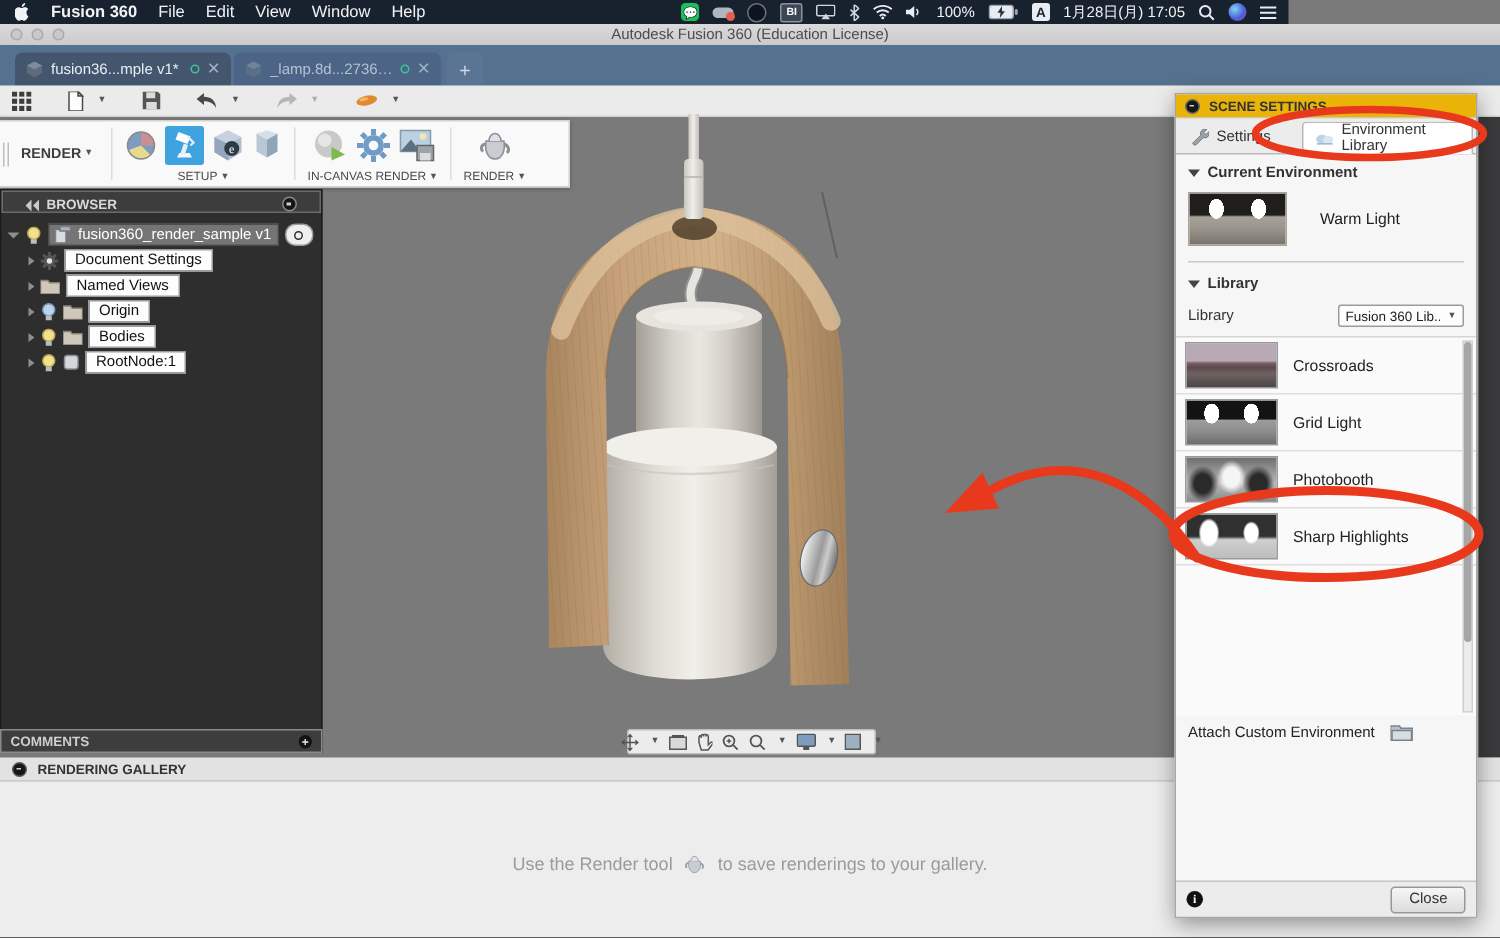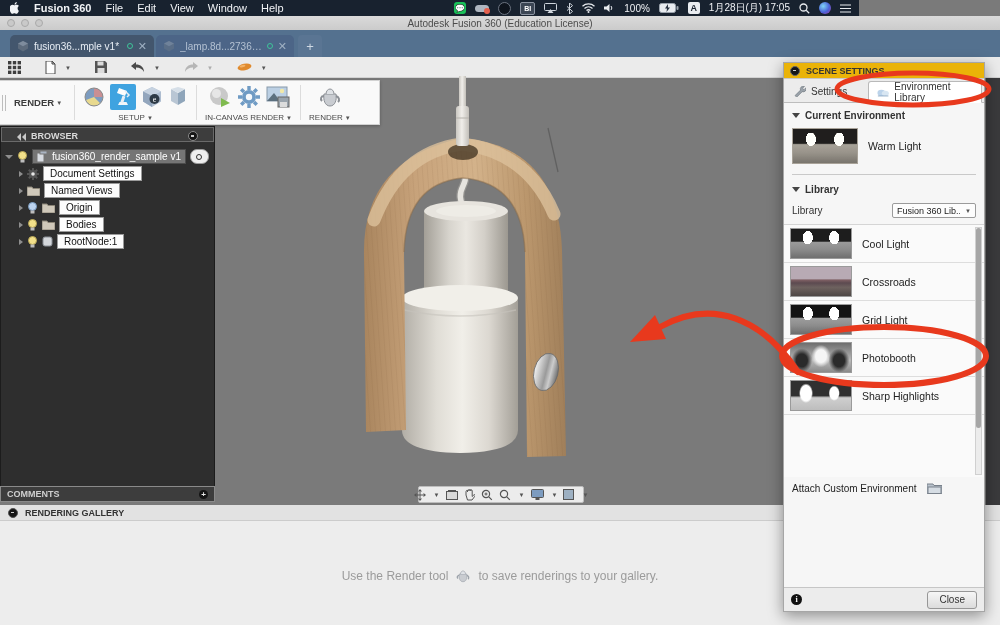--- a/index.html
+++ b/index.html
@@ -89,21 +89,21 @@
   .panel{left:783px;top:62px;width:202px;height:550px;background:#f6f6f6;border:1px solid #a6a6a6;box-sizing:border-box;
     box-shadow:0 4px 14px rgba(0,0,0,.4);}
   .panel .phead2{height:15px;background:#eab308;border-bottom:1px solid #c8c8c8;display:flex;align-items:center;gap:6px;
     padding:0 6px;font-size:9px;font-weight:bold;color:#333;}
   .tabstrip{position:relative;height:23px;background:#ececec;border-bottom:1px solid #bdbdbd;}
   .ptab{position:absolute;top:2px;height:21px;display:flex;align-items:center;gap:5px;padding:0 8px;font-size:10px;color:#333;box-sizing:border-box;}
   .ptab.settings{left:2px;}
   .ptab.envlib{left:84px;right:2px;background:#fff;border:1px solid #b9b9b9;border-bottom:1px solid #fff;border-radius:3px 3px 0 0;top:2px;height:22px;}
   .sechdr{display:flex;align-items:center;gap:5px;padding:7px 8px 4px;font-size:10px;font-weight:bold;color:#333;}
   .dtri{width:0;height:0;border-left:4px solid transparent;border-right:4px solid transparent;border-top:5px solid #444;}
-  .currow{display:flex;align-items:center;gap:10px;padding:3px 8px 8px;}
+  .currow{display:flex;align-items:center;gap:22px;padding:3px 8px 8px;}
   .envname{font-size:10.5px;color:#222;}
   .hr{border:none;border-top:1px solid #c9c9c9;margin:2px 8px;}
   .librow{display:flex;align-items:center;padding:4px 8px 6px;font-size:10px;color:#333;}
   .dropdown{margin-left:auto;width:84px;height:15px;background:#fdfdfd;border:1px solid #9b9b9b;border-radius:2px;
     display:flex;align-items:center;gap:3px;padding:0 4px;font-size:9px;color:#222;box-sizing:border-box;}
   .dropdown .dlbl{flex:1;white-space:nowrap;overflow:hidden;}
   .envlist{position:relative;height:252px;border-top:1px solid #d5d5d5;overflow:hidden;background:#fafafa;}
   .envrow{display:flex;align-items:center;gap:10px;height:38px;border-bottom:1px solid #ddd;padding:0 14px 0 6px;box-sizing:border-box;}
   .envrow .elbl{font-size:10.5px;color:#222;}
   .thumb{width:62px;height:31px;border:1px solid #9a9a9a;box-sizing:border-box;flex:none;}
@@ -667,24 +667,20 @@
     </div>
     <div class="librow">
       <span>Library</span>
       <div class="dropdown">
         <span class="dlbl">Fusion 360 Lib...</span>
         <span class="car"></span>
       </div>
     </div>
     <div class="envlist">
       <div class="envrow">
-        <div class="thumb t-cool"></div>
-        <span class="elbl">Cool Light</span>
-      </div>
-      <div class="envrow">
         <div class="thumb t-cross"></div>
         <span class="elbl">Crossroads</span>
       </div>
       <div class="envrow">
         <div class="thumb t-grid"></div>
         <span class="elbl">Grid Light</span>
       </div>
       <div class="envrow">
         <div class="thumb t-photo"></div>
         <span class="elbl">Photobooth</span>

